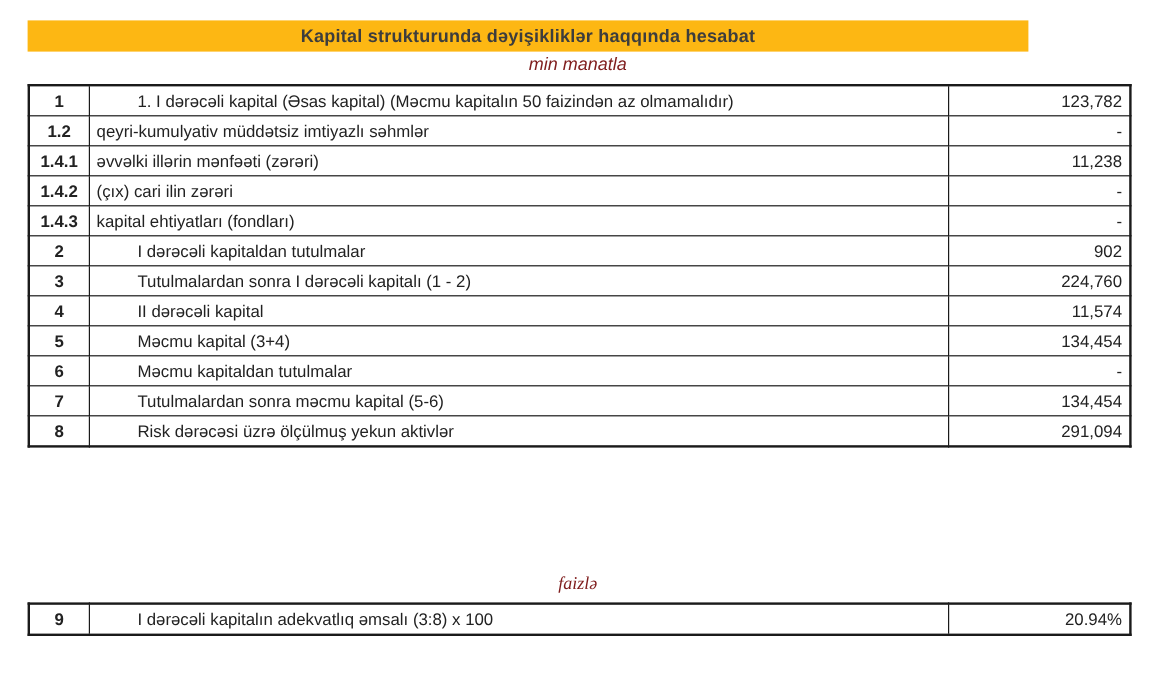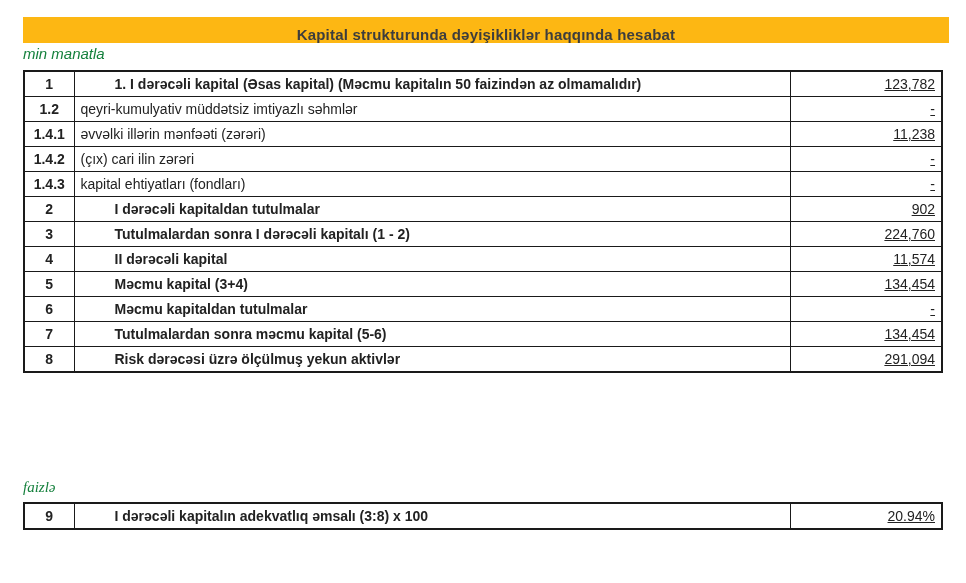--- a/index.html
+++ b/index.html
@@ -9,41 +9,41 @@
     height: 583px;
     background: #ffffff;
     font-family: "Liberation Sans", "DejaVu Sans", sans-serif;
     color: #222222;
     overflow: hidden;
   }
   .title-bar {
     position: absolute;
     left: 23px;
     top: 17px;
-    width: 926px;
+    width: 834px;
     height: 26px;
     background: var(--accent-yellow, #FDB713);
     display: flex;
-    align-items: flex-end;
+    align-items: center;
     justify-content: center;
   }
   .title-bar span {
     font-size: 15px;
     font-weight: bold;
     color: var(--title-text, #3D3D3D);
     letter-spacing: 0.2px;
   }
   .unit-note {
     position: absolute;
     left: 23px;
     width: 917px;
-    text-align: left;
+    text-align: center;
     font-style: italic;
     font-size: 15px;
-    color: #15803d;
+    color: #7f1d1d;
   }
   .unit-note.top { top: 45px; }
   .unit-note.mid { top: 479px; font-family: Liberation Serif, serif; }
   table.report-table {
     position: absolute;
     left: 23px;
     width: 918px;
     border-collapse: collapse;
     table-layout: fixed;
     background: #ffffff;
@@ -59,22 +59,22 @@
     padding: 0 6px;
     white-space: nowrap;
     overflow: hidden;
     color: #222222;
   }
   td.cell-no {
     text-align: center;
     font-weight: bold;
     padding: 0 2px;
   }
-  td.cell-value { text-align: right; text-decoration: underline; }
-  tr.row-bold td.cell-label { font-weight: bold; padding-left: 40px; }
+  td.cell-value { text-align: right; }
+  tr.row-bold td.cell-label { font-weight: normal; padding-left: 40px; }
   col.c-no { width: 50px; }
   col.c-label { width: 716px; }
   col.c-value { width: 152px; }
 </style>
 </head>
 <body>
 
 <div class="page">
 
   <div class="title-bar">

